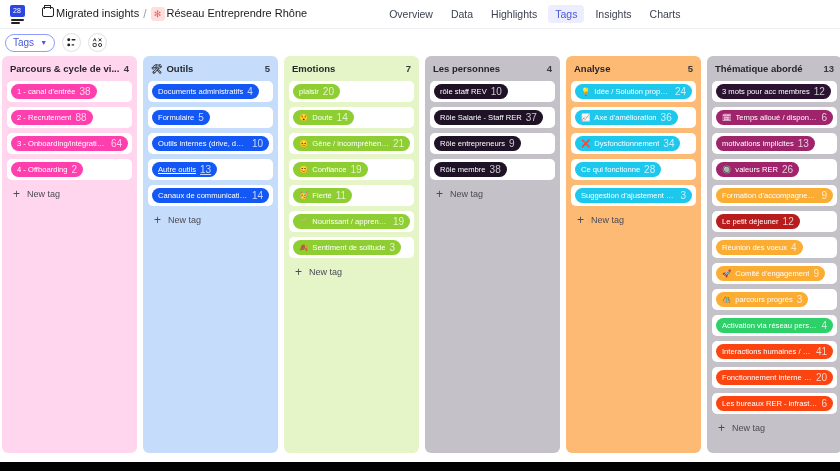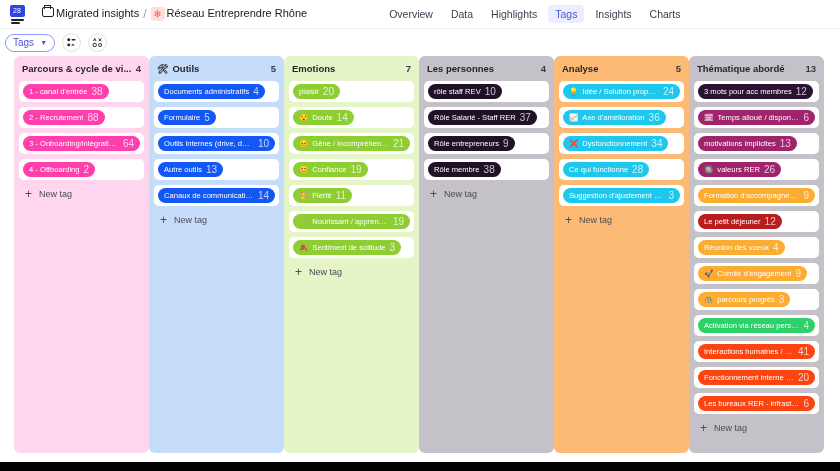--- a/index.html
+++ b/index.html
@@ -96,22 +96,22 @@
     width: 19px; height: 19px; border-radius: 50%;
     border: 1px solid #dcdfe6; background: #fff;
     display: flex; align-items: center; justify-content: center;
     cursor: pointer;
   }
   .icon-btn svg { display: block; }
 
   
   .board {
     flex: 1 1 auto;
-    display: flex; 
-    padding: 0 2px 9px 14px;
+    display: flex; gap: 6px;
+    padding: 0 2px 9px 2px;
     overflow: hidden;
     background: #fff;
   }
   .column {
     width: 135px; flex: 0 0 135px;
     border-radius: 6px;
     display: flex; flex-direction: column;
     padding: 7px 5px 5px 5px;
     overflow: hidden;
   }
@@ -267,21 +267,21 @@
             <span class="pill-count">5</span>
           </span>
         </div>
         <div class="card">
           <span class="pill" style="background: rgb(19, 88, 245);">
             <span class="pill-label">Outils internes (drive, doc par...</span>
             <span class="pill-count">10</span>
           </span>
         </div>
         <div class="card">
-          <span class="pill" style="background: rgb(19, 88, 245);">
+          <span class="pill" style="background: rgb(19, 88, 245); text-decoration: underline;">
             <span class="pill-label">Autre outils</span>
             <span class="pill-count">13</span>
           </span>
         </div>
         <div class="card">
           <span class="pill" style="background: rgb(19, 88, 245);">
             <span class="pill-label">Canaux de communication ext...</span>
             <span class="pill-count">14</span>
           </span>
         </div>

